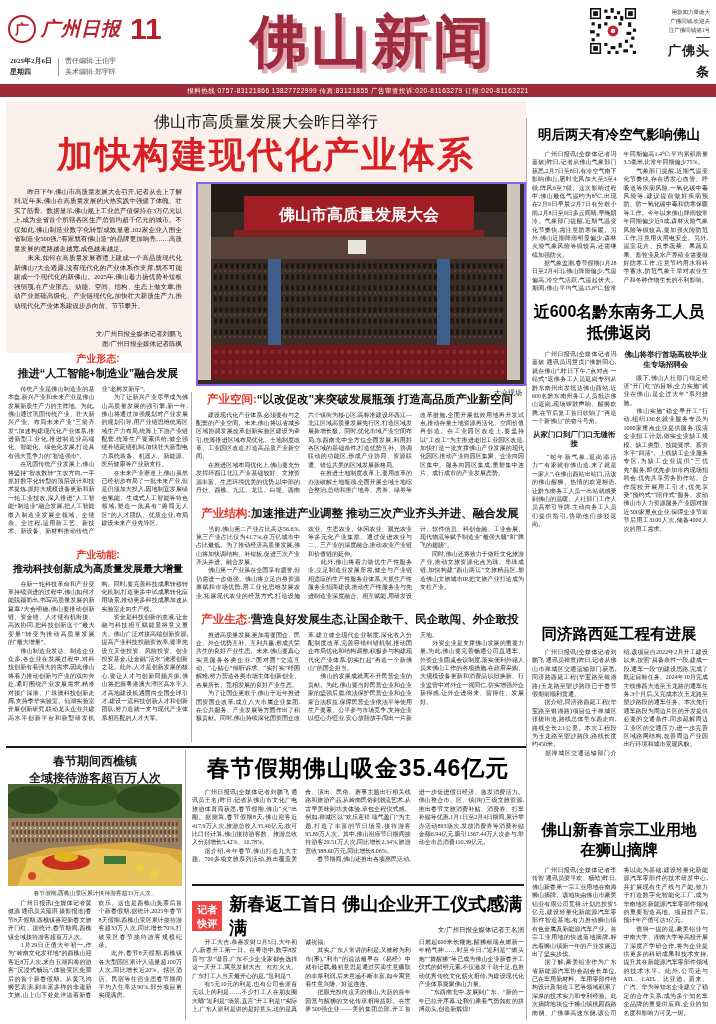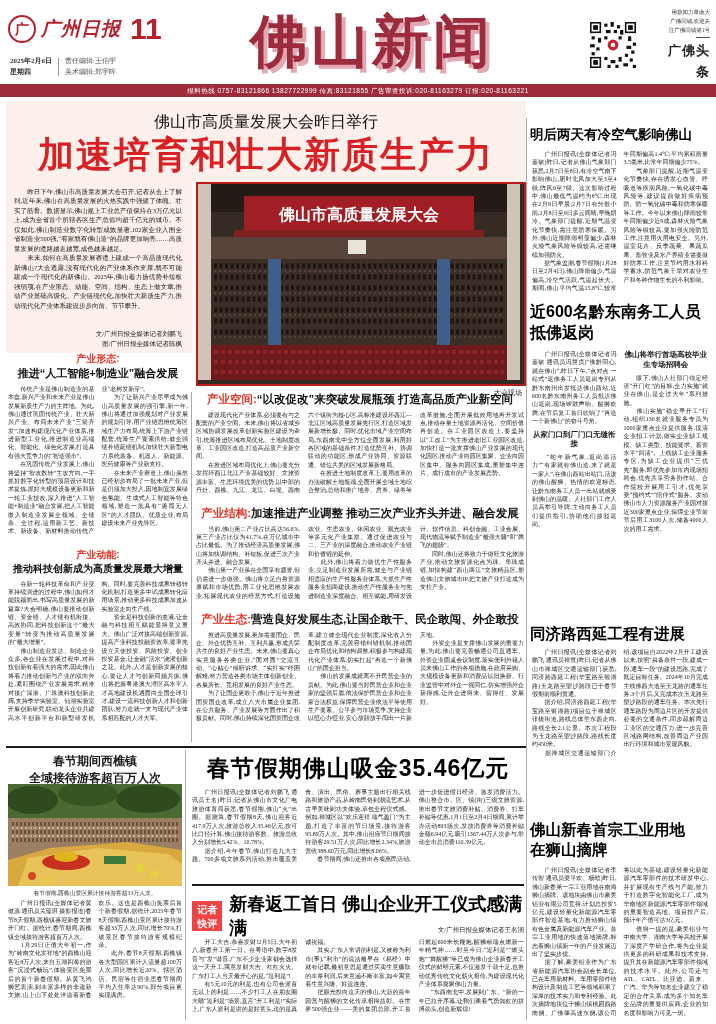--- a/index.html
+++ b/index.html
@@ -22,53 +22,53 @@
   .date-main{font-weight:bold;color:#333;line-height:1.5;}
   .date-div{width:1px;height:18px;background:#999;}
   .editors{line-height:1.5;color:#555;}
   .masthead{left:0;right:0;top:4px;text-align:center;padding-left:28px;}
   .masthead-txt{font-size:57px;font-weight:bold;color:#9c2b3d;letter-spacing:4px;
                 text-shadow:4px 4px 0 #e2a9b5;font-family:"Liberation Serif",serif;}
   .masthead-sub{left:0;right:0;top:69px;display:flex;justify-content:center;align-items:center;gap:10px;}
   .mrule{width:95px;height:0;border-top:1px solid #555;}
   .men{font-size:10px;letter-spacing:7px;color:#333;font-family:"Liberation Sans",sans-serif;}
   .qr-area{right:6px;top:8px;width:120px;}
-  .qr-row{display:flex;gap:20px;align-items:center;}
+  .qr-row{display:flex;gap:20px;}
   .qr-note{font-size:5.5px;color:#333;line-height:1.6;text-align:right;flex:1;}
   .qr-dash{width:14px;border-top:1px solid #555;margin:3px 0 3px auto;}
   .qr-label{font-size:13px;font-weight:bold;color:#222;text-align:right;letter-spacing:1px;}
   .qr-cap{font-size:5px;color:#555;letter-spacing:1px;margin-top:4px;}
   .hotline{left:0;right:0;top:84px;height:13px;background:#9e2b3a;color:#fff;
            font-size:6.5px;line-height:13px;text-align:center;letter-spacing:.5px;
            font-family:"Liberation Sans",sans-serif;}
 
   
   .band-pink{background:#fcf0ea;}
   .kicker{left:6px;top:112px;width:520px;font-size:16px;color:#111;}
   .headline{left:6px;top:131px;width:520px;font-size:36px;font-weight:bold;color:#d92025;
             letter-spacing:2px;font-family:"Liberation Sans",sans-serif;}
   .intro{left:14px;top:187px;width:168px;height:140px;font-size:6.5px;line-height:1.46;}
   .bylines{left:14px;top:329px;width:168px;font-size:6.5px;text-align:right;line-height:1.6;color:#222;}
-  .photo-frame{left:196px;top:182px;width:326px;height:200px;border:2px solid #b91c1c;background:#362a25;}
+  .photo-frame{left:196px;top:182px;width:326px;height:200px;border:2px solid #8b5cf6;background:#362a25;}
   .photo-cap{left:196px;top:388px;width:326px;font-size:7px;text-align:right;color:#333;}
 
   
   .sec{line-height:1;}
   .sec-label{color:#e0392b;font-weight:bold;font-family:"Liberation Sans",sans-serif;}
   .sec-title{font-weight:bold;color:#111;font-family:"Liberation Sans",sans-serif;}
   .sec-head-l{font-size:10px;text-align:center;margin-bottom:3px;}
   .sec-title-l{font-size:11px;text-align:center;line-height:1.25;margin-bottom:4px;}
   .body-sm{font-size:6px;line-height:1.4;text-align:justify;color:#1c1c1c;}
   .cols2{column-count:2;column-gap:7px;}
   .cols3{column-count:3;column-gap:8px;}
   .sec-head-c{font-size:11.5px;text-align:center;margin-bottom:5px;}
   .vline{background:#aaa;width:1px;}
 
   
-  .rc-title{left:530px;width:178px;font-weight:bold;color:#000;text-align:left;
+  .rc-title{left:530px;width:178px;font-weight:bold;color:#000;text-align:center;
             font-family:"Liberation Sans",sans-serif;line-height:1.3;}
   .rc-body{left:532px;width:176px;}
   .rc-sub{font-weight:bold;text-align:center;font-size:7.5px;margin:4px 0;line-height:1.3;
           font-family:"Liberation Sans",sans-serif;break-inside:avoid;}
 
   
   .hr-heavy{background:#1a1a1a;height:2px;}
   .xq-t{left:8px;width:174px;font-size:12px;font-weight:bold;text-align:center;
         font-family:"Liberation Sans",sans-serif;}
   .xq-photo{left:8px;top:784px;width:174px;height:102px;background:#4a6a33;}
@@ -167,21 +167,21 @@
     </div>
     <div class="qr-cap">广州日报佛山全媒体发布矩阵</div>
   </div>
 
   <div class="abs hotline">报料热线 0757-83121866 13827722999  传真:83121855  广告审查投诉:020-81163279  订报:020-81163221</div>
 
   <div class="abs band-pink" style="left:6px;top:101px;width:520px;height:82px;"></div>
   <div class="abs band-pink" style="left:6px;top:183px;width:186px;height:170px;"></div>
 
   <div class="abs kicker ctr">佛山市高质量发展大会昨日举行</div>
-  <div class="abs headline ctr">加速培育和壮大新质生产力</div>
+  <div class="abs headline ctr">加快构建现代化产业体系</div>
 
   <div class="abs intro jst flow clip">　　昨日下午,佛山市高质量发展大会召开,记者从会上了解到,近年来,佛山在高质量发展的火热实践中强健了体魄、壮实了筋骨。数据显示,佛山规上工业总产值保持在3万亿元以上,成为全省首个所辖各区生产总值均超千亿元的城市。不仅如此,佛山制造业数字化转型成效显著,102家企业入围全省制造业500强,“有家就有佛山造”的品牌更加响亮……高质量发展的道路越走越宽,成色越来越足。
 　　未来,如何在高质量发展赛道上建成一个高品质现代化新佛山?大会透露,没有现代化的产业体系作支撑,就不可能建成一个现代化的新佛山。2025年,佛山着力扬优势补短板强弱项,在产业形态、动能、空间、结构、生态上做文章,推动产业基础高级化、产业链现代化,加快壮大新质生产力,推动现代化产业体系建设步步向前、节节攀升。</div>
   <div class="abs bylines">
     <div>文/广州日报全媒体记者刘鹏飞</div>
     <div>图/广州日报全媒体记者陈枫</div>
   </div>
 
   <div class="abs photo-frame">
     <svg width="322" height="196" viewBox="0 0 322 196">

